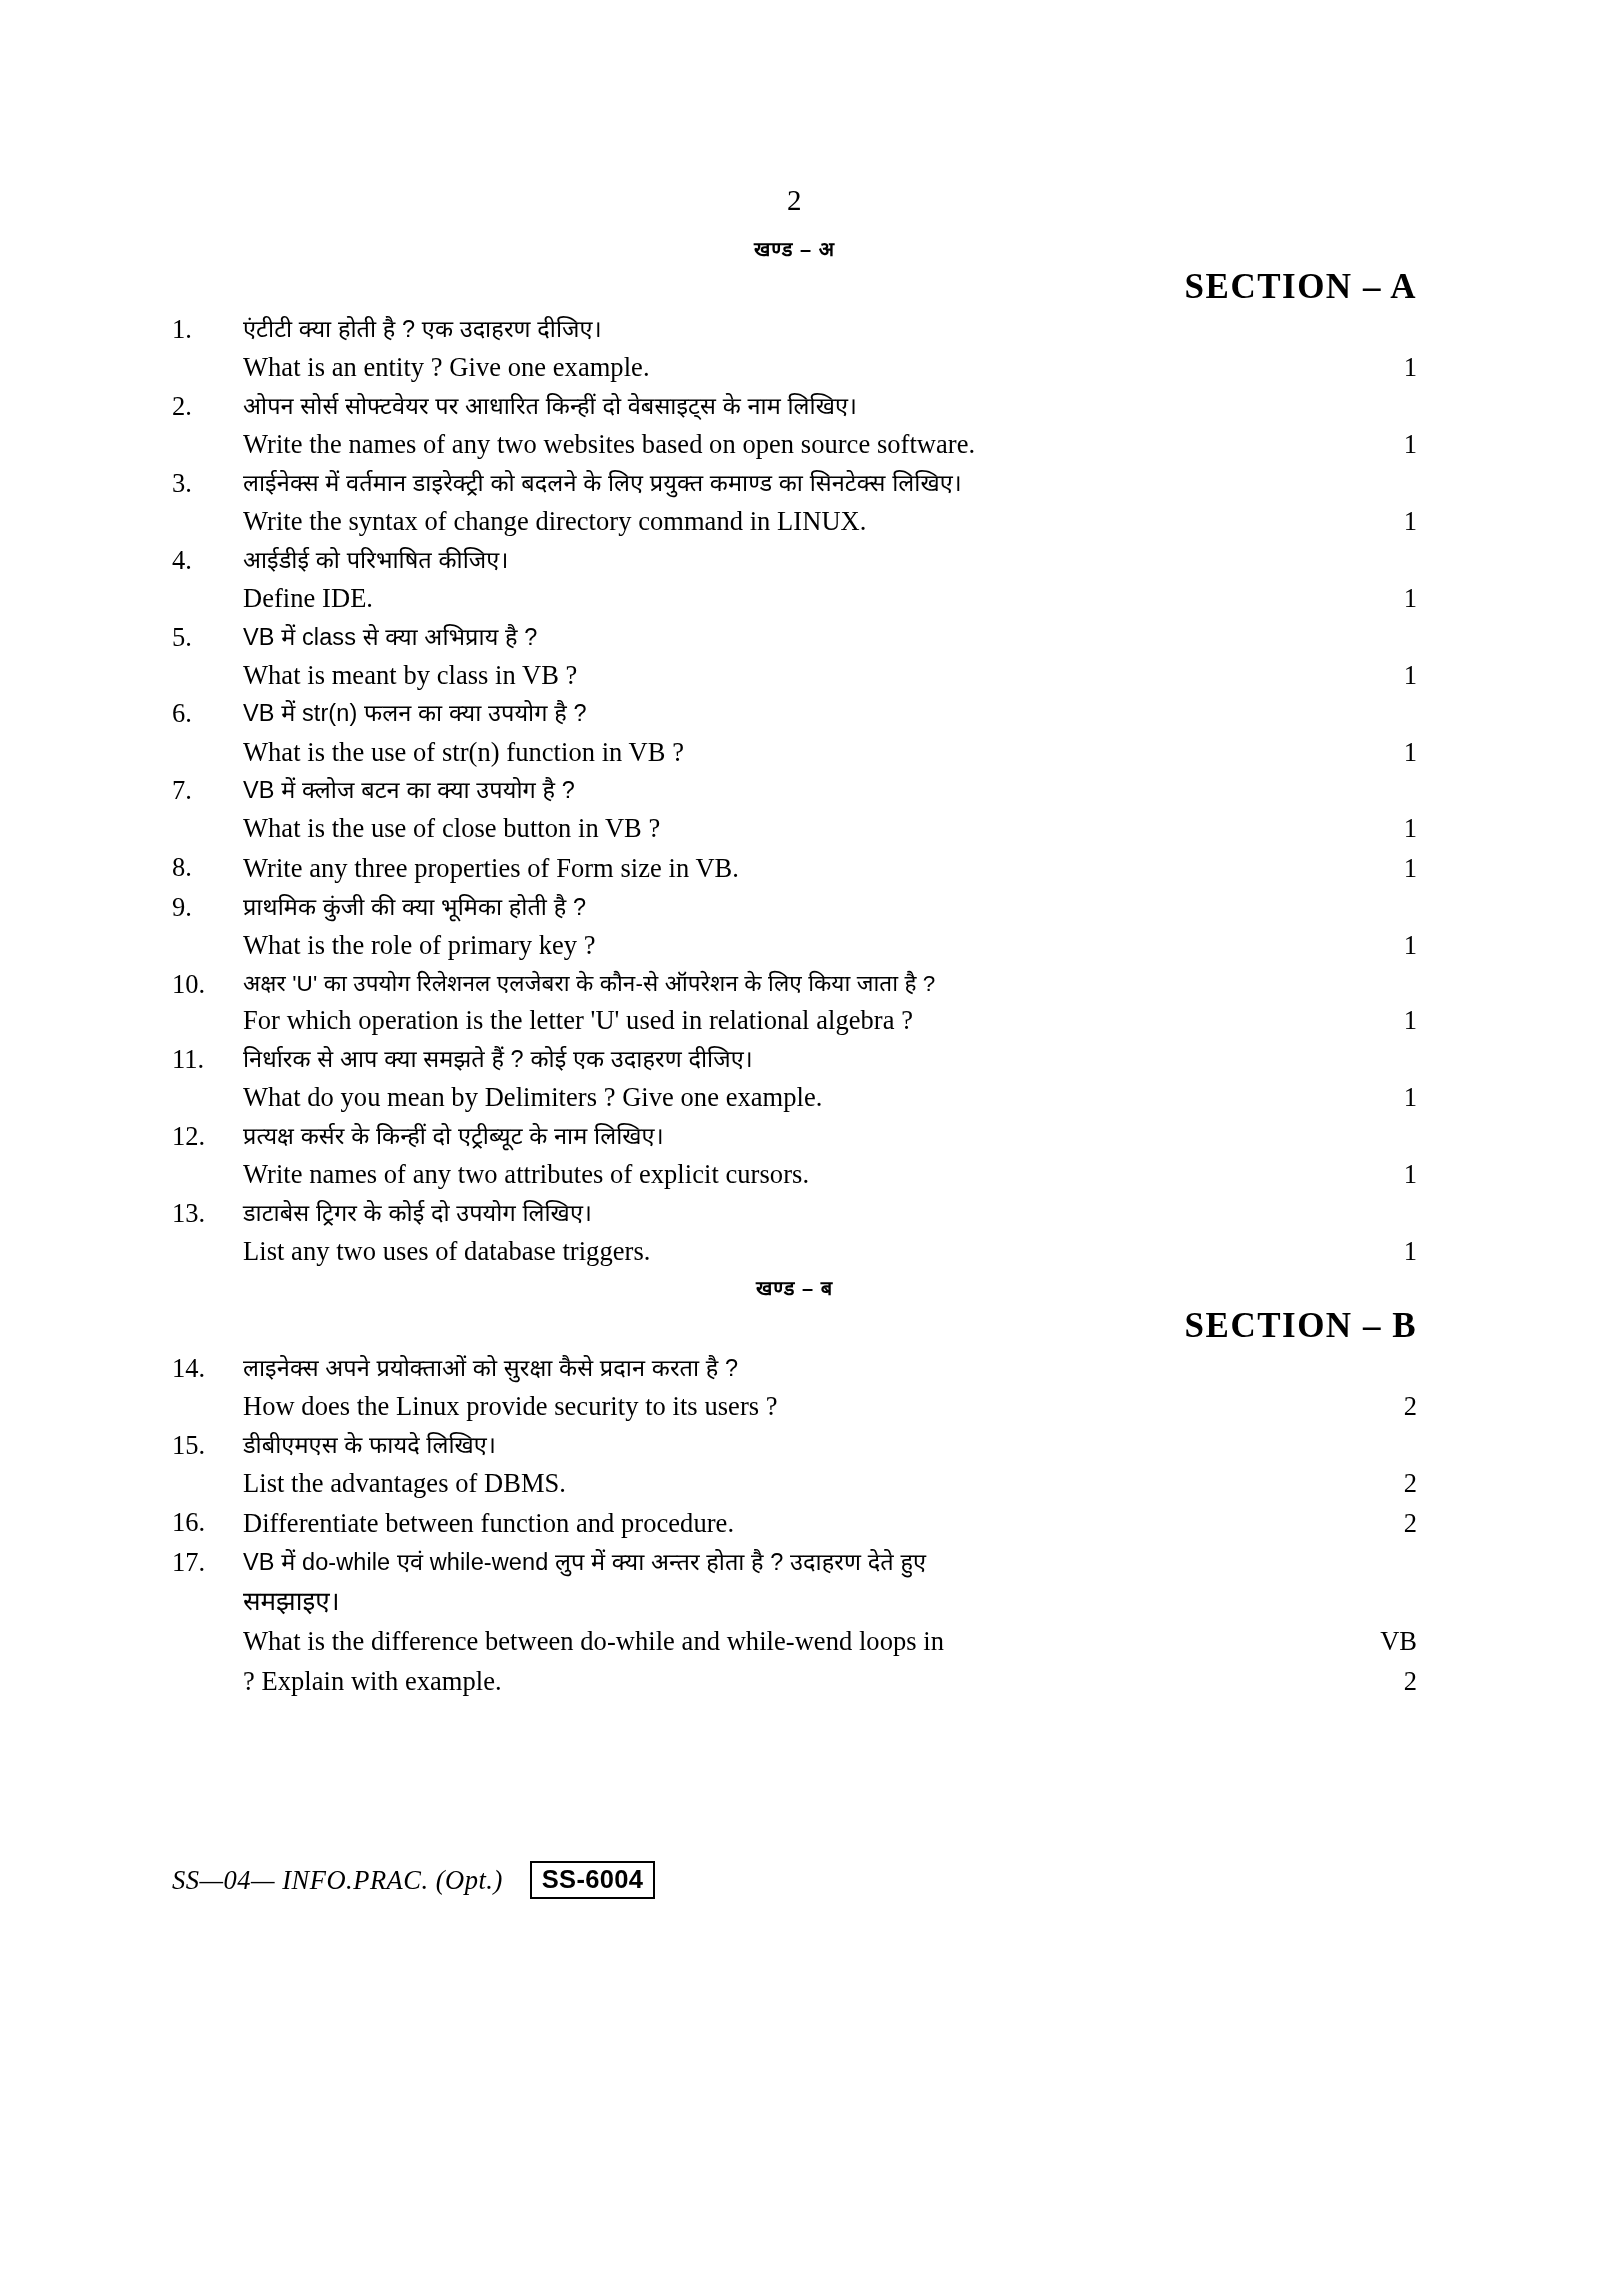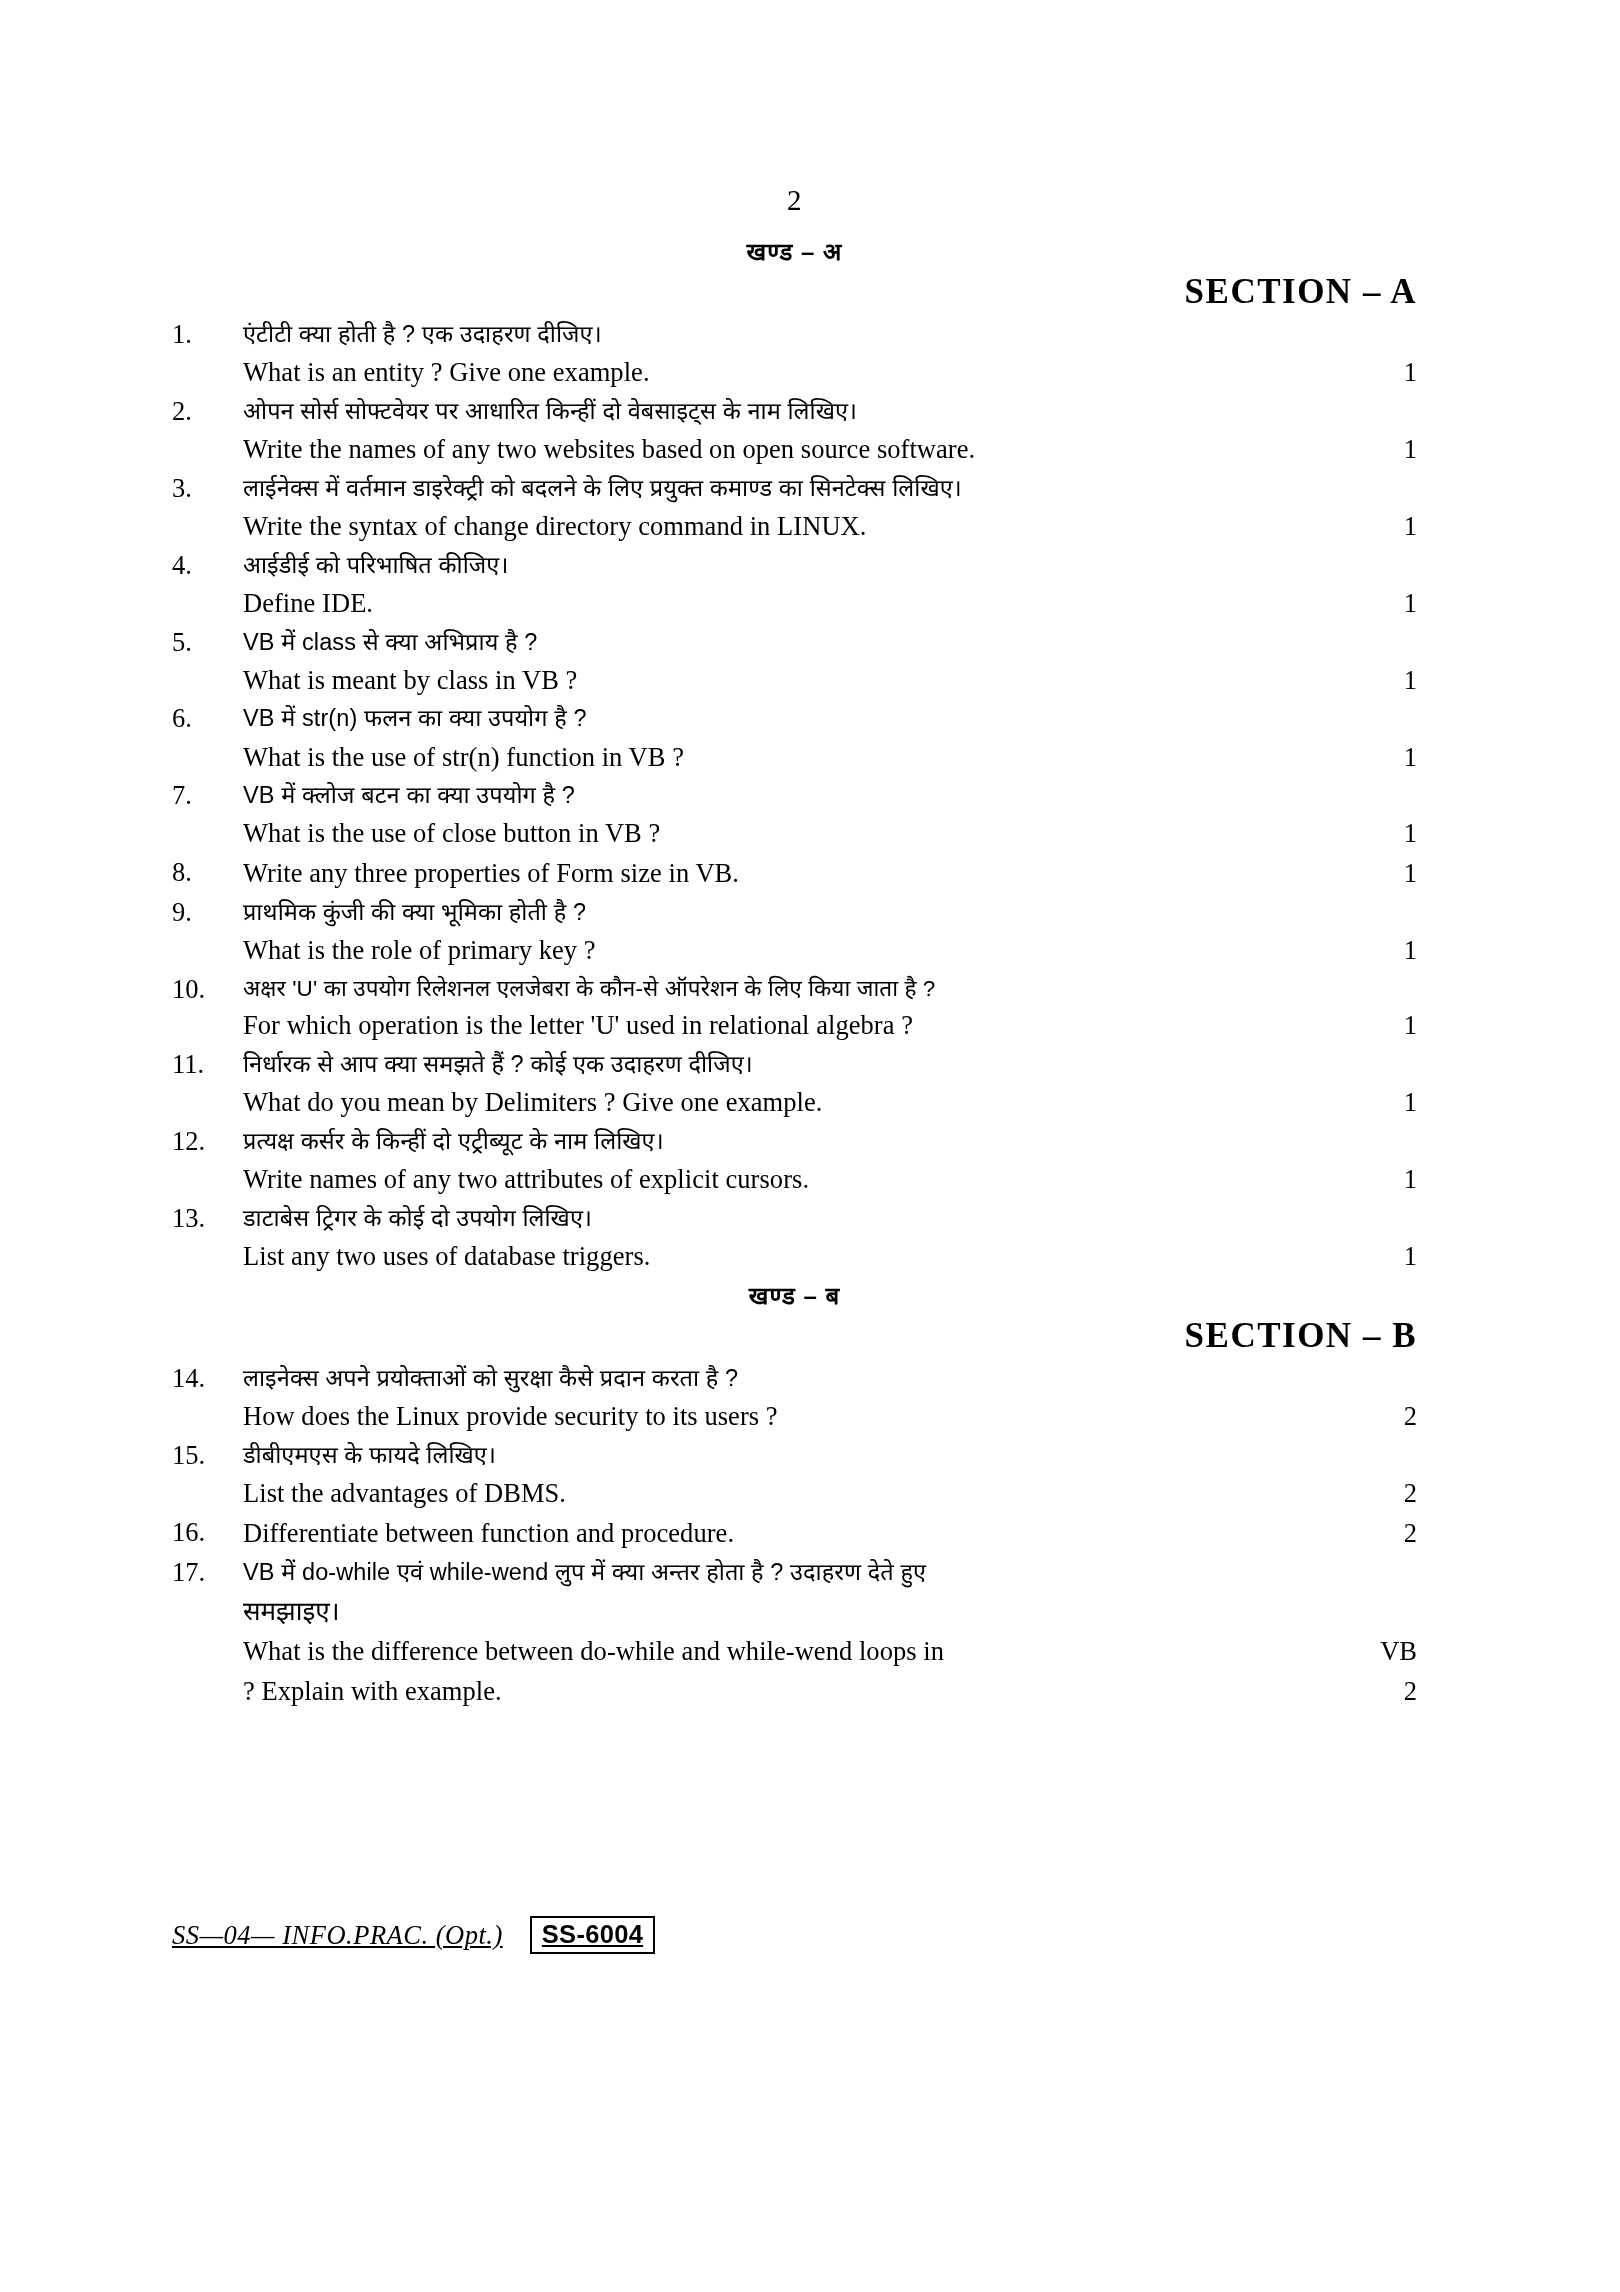--- a/index.html
+++ b/index.html
@@ -34,21 +34,21 @@
     letter-spacing: 0.5px;
   }
   .section-head {
     text-align: center;
     margin-bottom: 2px;
   }
   .section-head .hi {
     display: block;
     font-family: "Liberation Sans", sans-serif;
     font-weight: bold;
-    font-size: 24px;
+    font-size: 20px;
     letter-spacing: 1px;
     line-height: 1.25;
   }
   .section-head .en {
     display: block;
     font-family: "Liberation Serif", serif;
     font-weight: bold;
     font-size: 35px;
     letter-spacing: 1.5px;
     line-height: 1.3;
@@ -100,25 +100,24 @@
     text-align: right;
     font-family: "Liberation Serif", serif;
     font-size: 26.5px;
   }
   .sec-b-wrap {
     margin-top: 3.9px;
   }
   .footer {
     position: absolute;
     left: 172px;
-    top: 1916px;
+    top: 1861px;
     width: 1264px;
     display: flex;
     align-items: center;
-    text-decoration: underline;
   }
   .footer-code {
     font-family: "Liberation Serif", serif;
     font-style: italic;
     font-size: 26.5px;
     letter-spacing: 0.5px;
     width: 358px;
     flex: 0 0 358px;
   }
   .footer-box {

